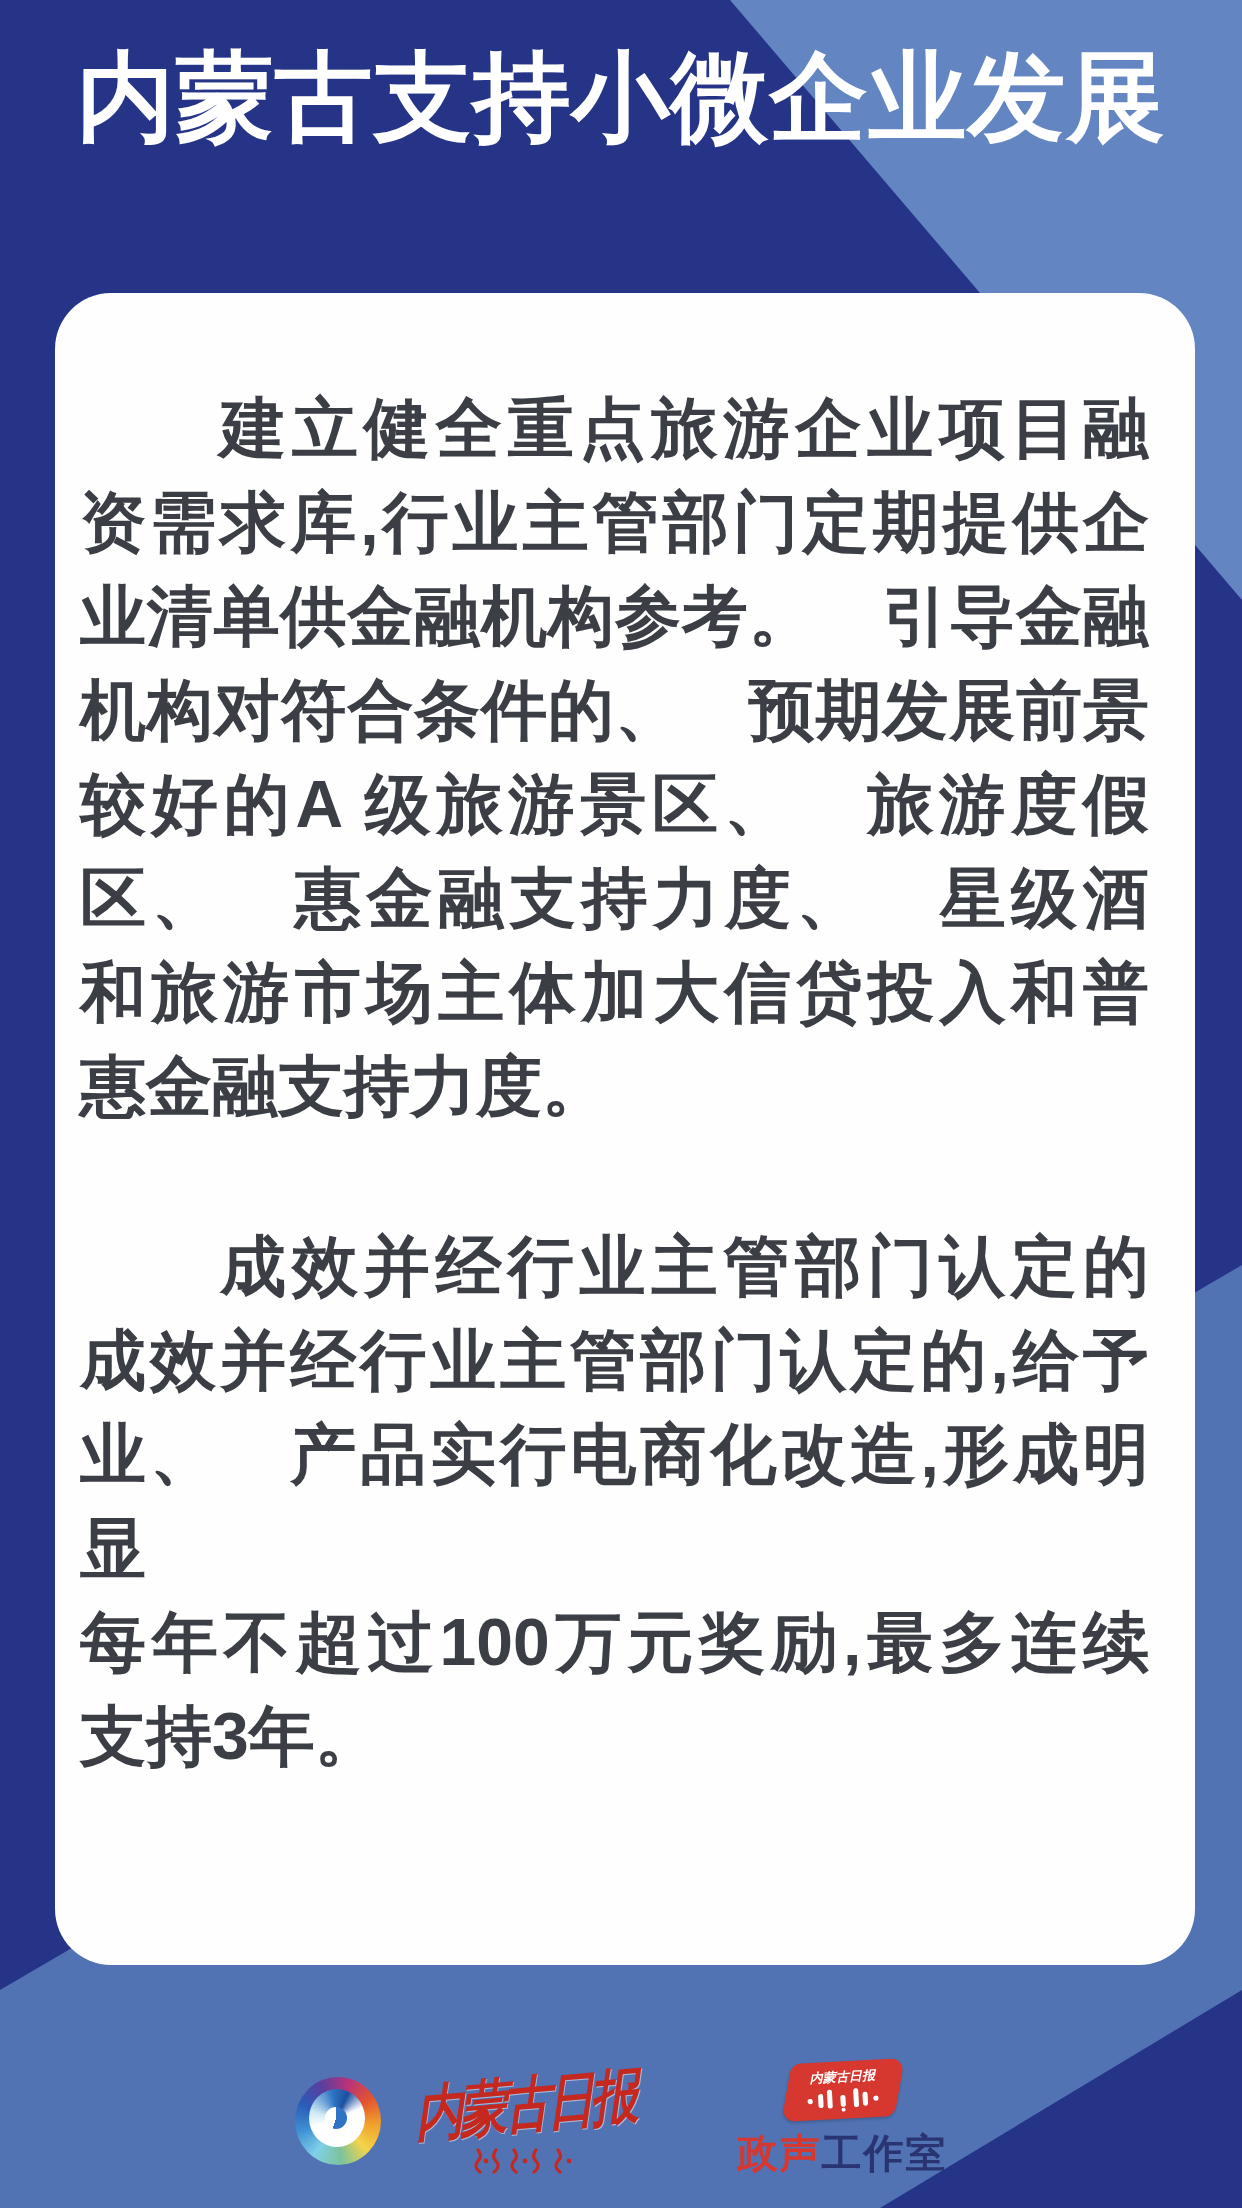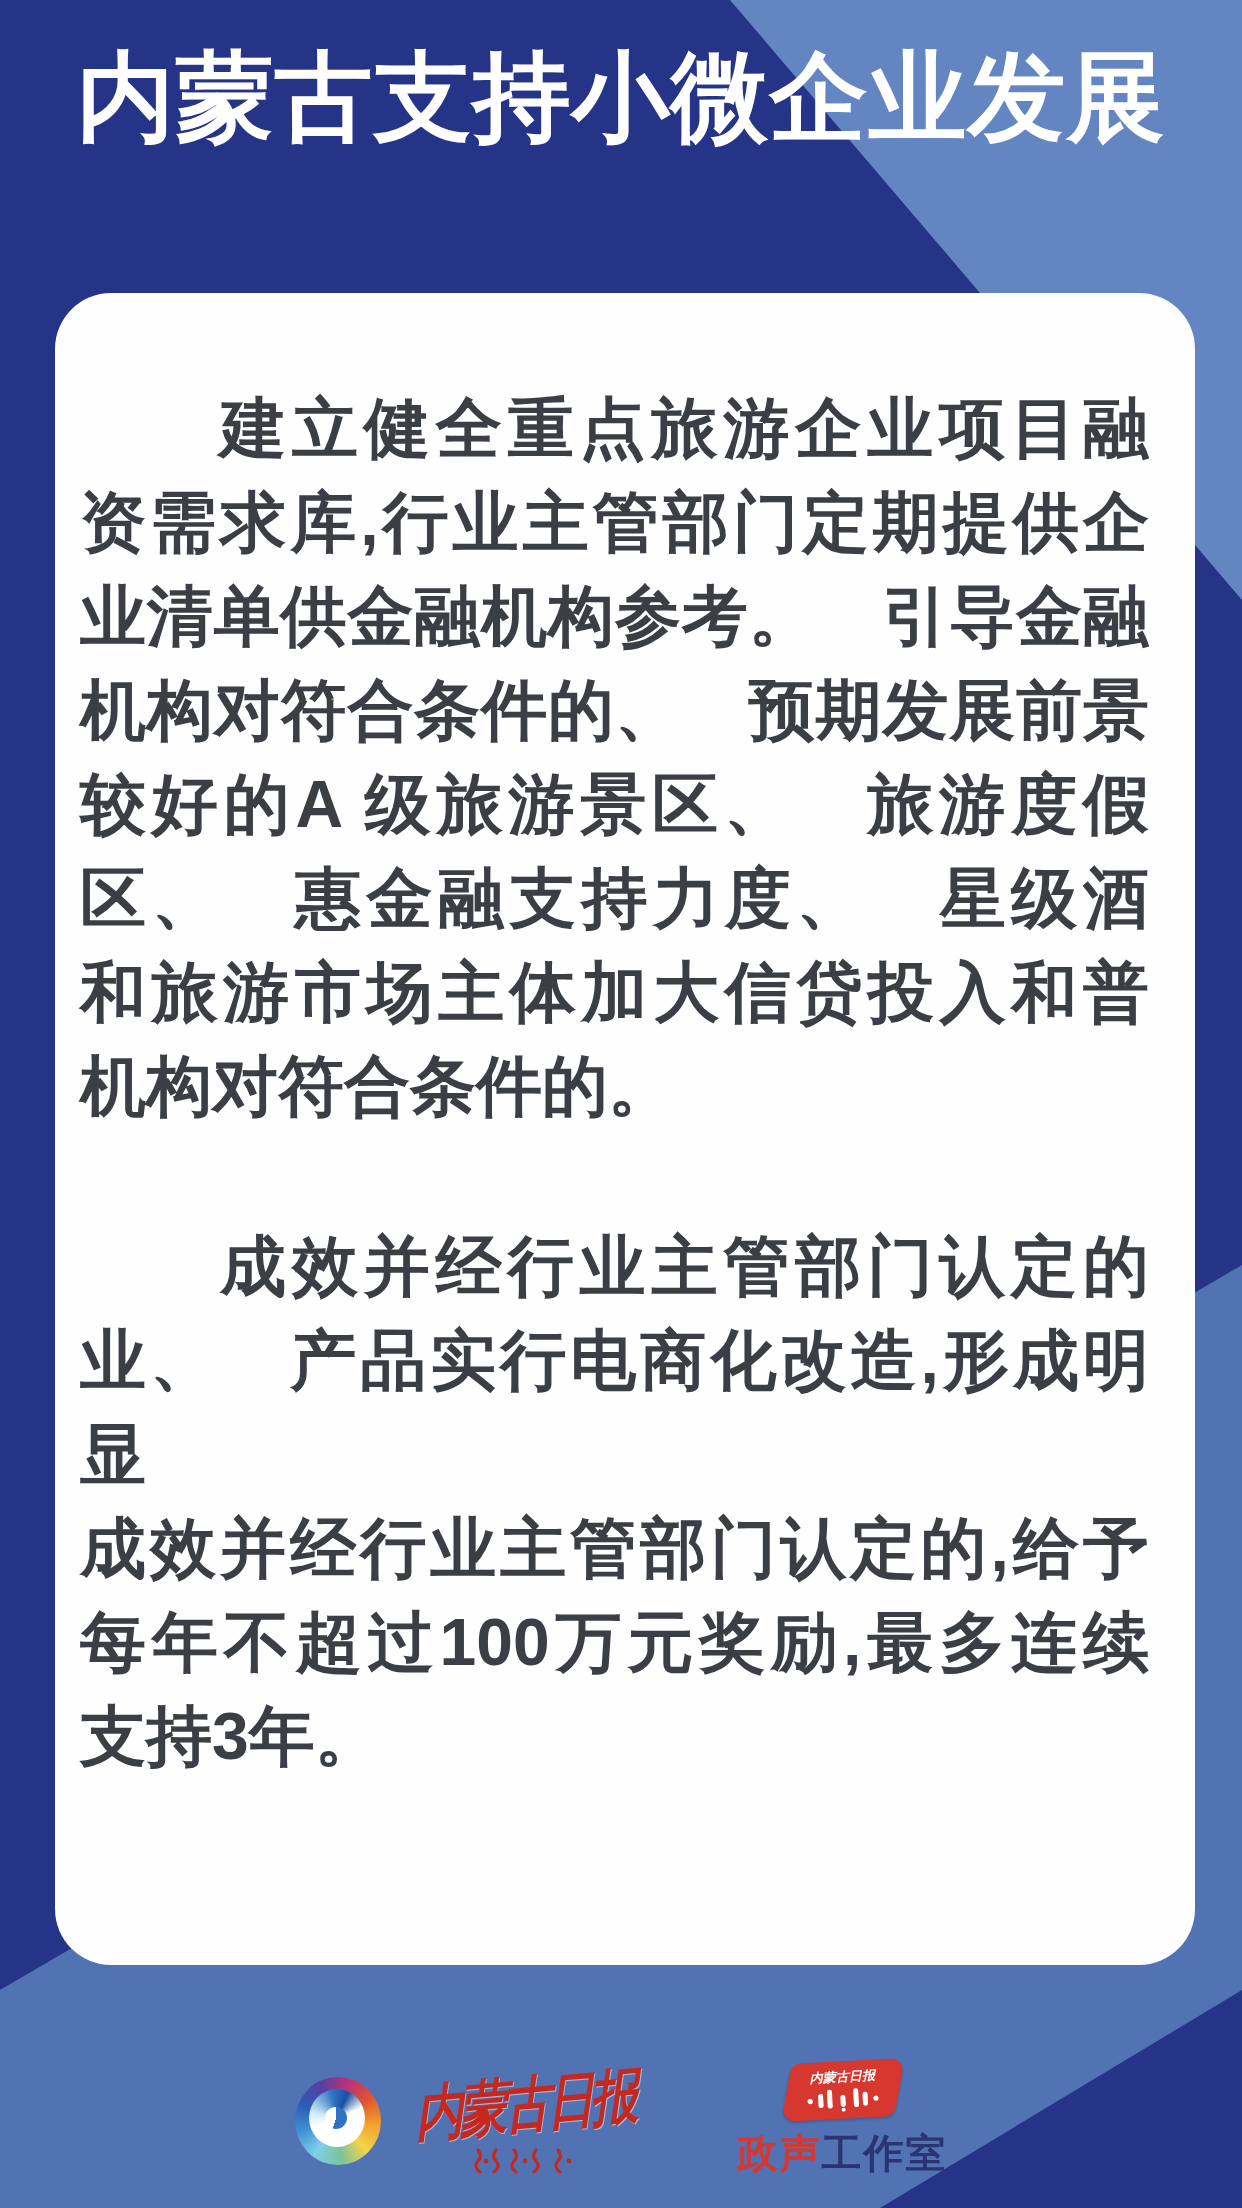--- a/index.html
+++ b/index.html
@@ -106,27 +106,27 @@
 
     <div class="body-text">
       <div class="para">
         <div class="tline indent">建立健全重点旅游企业项目融</div>
         <div class="tline">资需求库,行业主管部门定期提供企</div>
         <div class="tline">业清单供金融机构参考。　引导金融</div>
         <div class="tline">机构对符合条件的、　预期发展前景</div>
         <div class="tline">较好的A 级旅游景区、　旅游度假</div>
         <div class="tline">区、　惠金融支持力度、　星级酒</div>
         <div class="tline">和旅游市场主体加大信贷投入和普</div>
-        <div class="tline last">机构对符合条件的。</div>
+        <div class="tline last">惠金融支持力度。</div>
       </div>
 
       <div class="para para2">
         <div class="tline indent">成效并经行业主管部门认定的</div>
+        <div class="tline">成效并经行业主管部门认定的,给予</div>
         <div class="tline">业、　产品实行电商化改造,形成明显</div>
-        <div class="tline">成效并经行业主管部门认定的,给予</div>
         <div class="tline">每年不超过100万元奖励,最多连续</div>
         <div class="tline last">支持3年。</div>
       </div>
     </div>
   </div>
 
   <div class="footer">
 
     <div class="logo-group">
       <div class="swirl">

